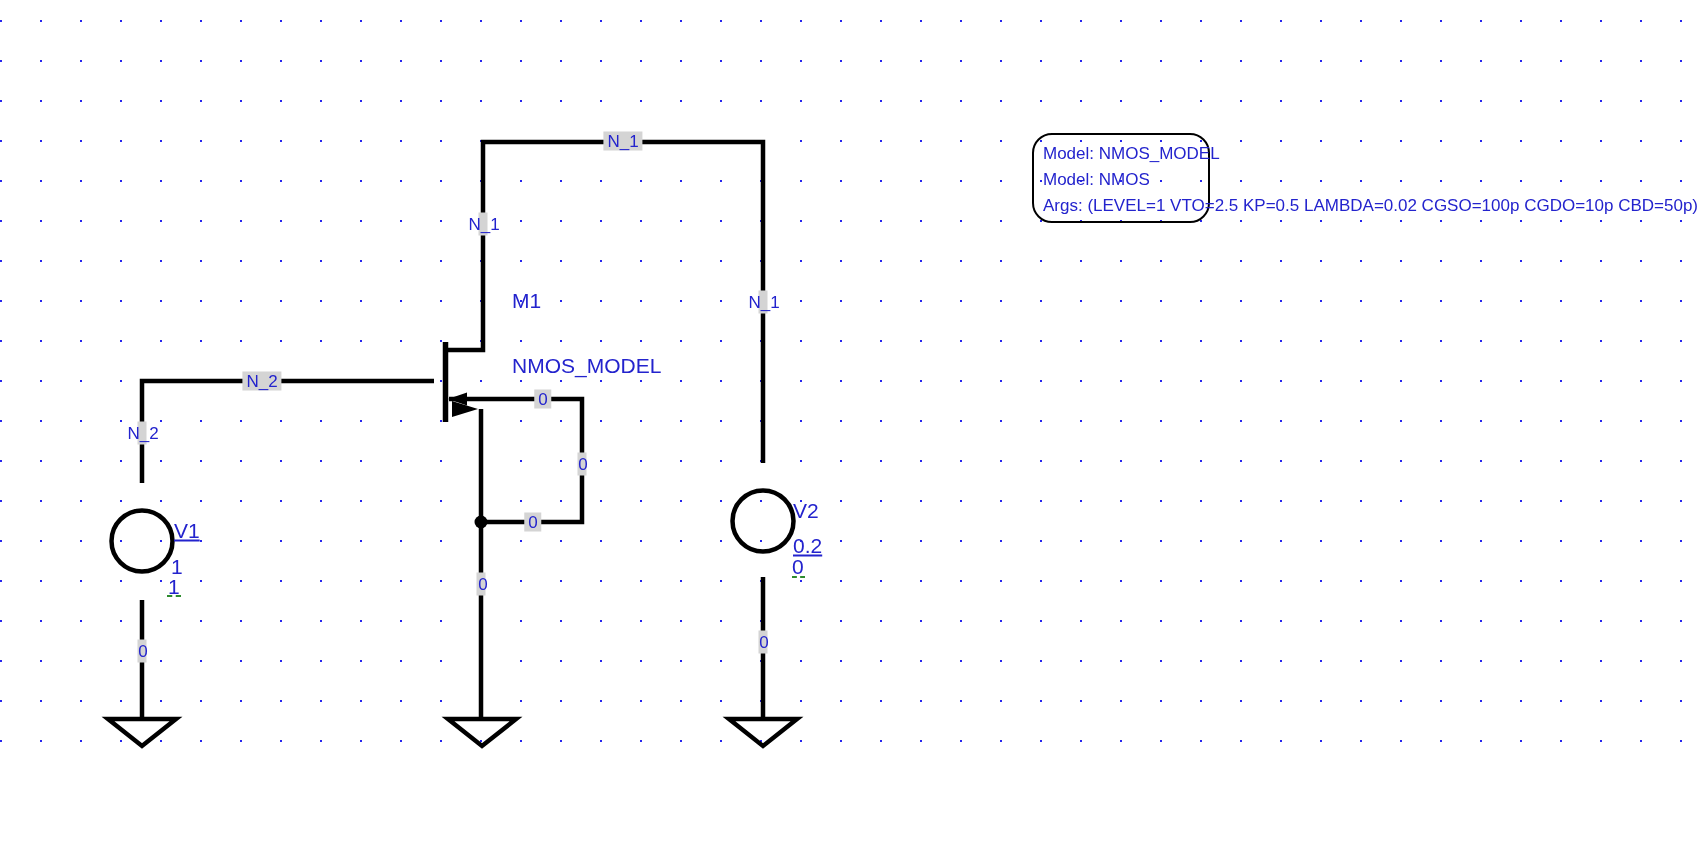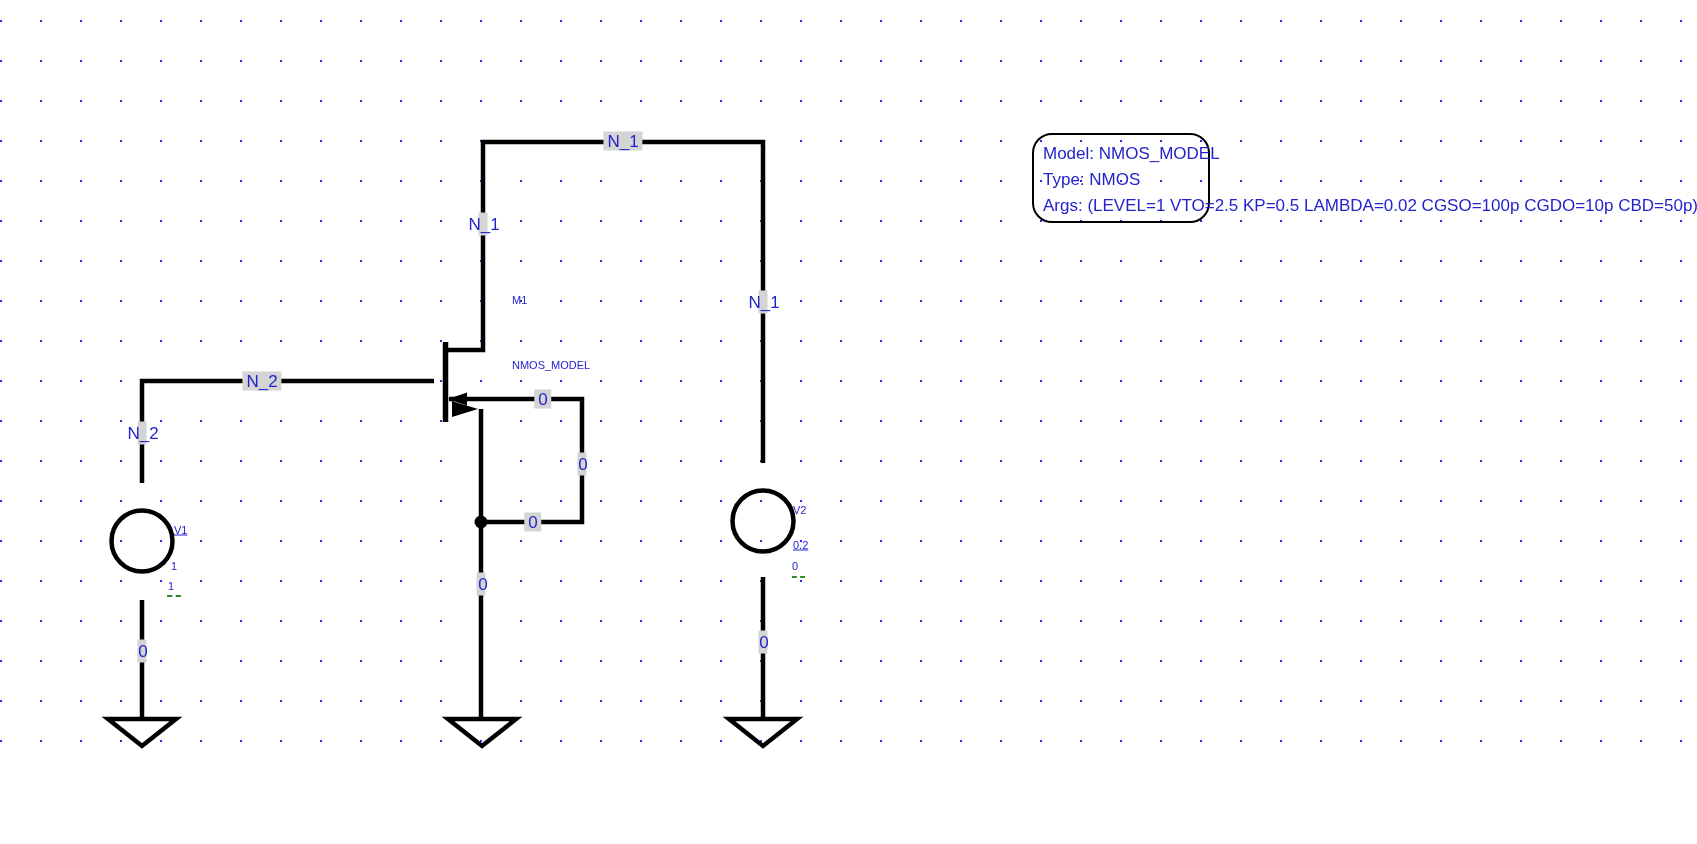--- a/index.html
+++ b/index.html
@@ -15,21 +15,21 @@
     background-size: 40px 40px;
     background-position: -19px 1px;
     font-family: "Liberation Sans", sans-serif;
   }
 
   svg.schem { position: absolute; left: 0; top: 0; }
 
   .lbl {
     position: absolute;
     color: var(--text-blue, #2323cd);
-    font-size: 11px;
+    font-size: 21px;
     line-height: 19px;
     white-space: nowrap;
     transform: translateY(-50%);
   }
 
   
   .net-h {
     position: absolute;
     transform: translate(-50%, -50%);
     background: var(--net-highlight, #d4d4d4);
@@ -150,17 +150,17 @@
   <span class="lbl" style="left:168px; top:586px;">1</span>
   <span class="underline-green" style="left:167px; top:595px; width:14px;"></span>
 
   <span class="lbl" style="left:793px; top:510px;">V2</span>
   <span class="lbl" style="left:793px; top:545px;text-decoration:underline;">0.2</span>
   <span class="lbl" style="left:792px; top:566px;">0</span>
   <span class="underline-green" style="left:792px; top:576px; width:13px;"></span>
 
   <div class="model-box">
     <div class="line" style="top:9px;">Model: NMOS_MODEL</div>
-    <div class="line" style="top:35px;">Type: NMOS</div>
+    <div class="line" style="top:35px;">Model: NMOS</div>
     <div class="line" style="top:61px;">Args: (LEVEL=1 VTO=2.5 KP=0.5 LAMBDA=0.02 CGSO=100p CGDO=10p CBD=50p)</div>
   </div>
 
 </div>
 
 </body></html>

